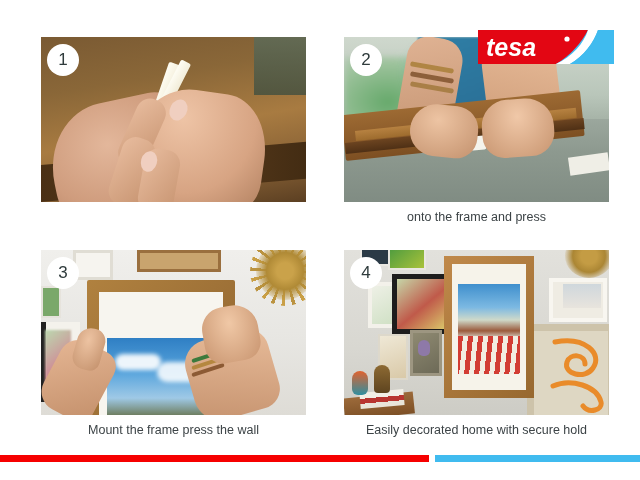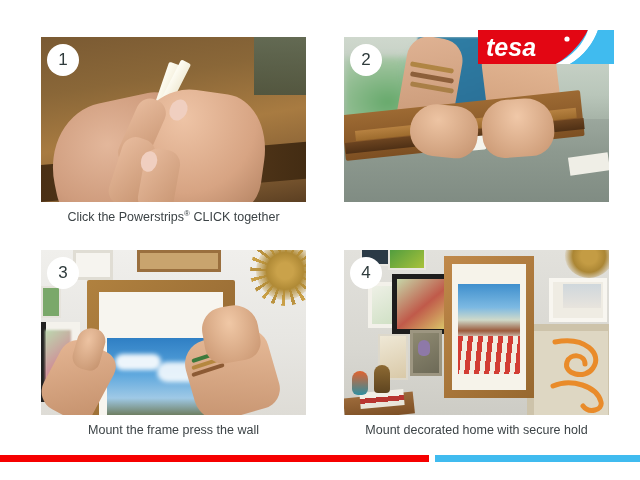--- a/index.html
+++ b/index.html
@@ -490,23 +490,20 @@
         <div class="layer s1-strip-b"></div>
         <div class="layer s1-strip-c"></div>
         <div class="layer s1-hand-r"></div>
         <div class="layer s1-fing1"></div>
         <div class="layer s1-fing2"></div>
         <div class="layer s1-fing3"></div>
         <div class="layer s1-nail1"></div>
         <div class="layer s1-nail2"></div>
         <div class="badge">1</div>
       </div>
-      <div class="caption">
-        <span class="ln"><span>Click the Powerstrips</span><sup>®</sup><span> CLICK together</span></span>
-      </div>
     </div>
 
     <div class="step col-right row-top">
       <div class="photo">
         <div class="layer s2-bg"></div>
         <div class="layer s2-blur-green"></div>
         <div class="layer s2-blur-teal"></div>
         <div class="layer s2-shirt"></div>
         <div class="layer s2-arm-l"></div>
         <div class="layer s2-arm-r"></div>
@@ -517,20 +514,21 @@
         <div class="layer s2-frame"></div>
         <div class="layer s2-frame-in"></div>
         <div class="layer s2-frame-edge"></div>
         <div class="layer s2-strip"></div>
         <div class="layer s2-hand-l"></div>
         <div class="layer s2-hand-r"></div>
         <div class="layer s2-paper"></div>
         <div class="badge">2</div>
       </div>
       <div class="caption">
+        <span class="ln">onto the frame and press</span>
       </div>
     </div>
 
     <div class="step col-left row-bottom">
       <div class="photo">
         <div class="layer s3-bg"></div>
         <div class="layer s3-sun-rays"></div>
         <div class="layer s3-sun"></div>
         <div class="layer s3-smallframe1"></div>
         <div class="layer s3-smallframe2"></div>
@@ -581,21 +579,21 @@
         <div class="layer s4-bigart">
           <div class="layer s4-stripes"></div>
         </div>
         <div class="layer s4-table"></div>
         <div class="layer s4-books"></div>
         <div class="layer s4-vase"></div>
         <div class="layer s4-buddha"></div>
         <div class="badge">4</div>
       </div>
       <div class="caption">
-        <span class="ln">Mount decorated home with secure hold</span>
+        <span class="ln">Easily decorated home with secure hold</span>
       </div>
     </div>
 
   </div>
 
   <div class="logo">
     <svg width="136" height="34" viewBox="0 0 136 34">
       <rect x="0" y="0" width="136" height="34" fill="#40bbef"></rect>
       <path d="M0 0 H110 C104 12 92 26 78 34 H0 Z" fill="#e30613"></path>
       <path d="M110 0 C106 13 94 27 78 34 L92 34 C106 26 116 12 120 0 Z" fill="#ffffff"></path>

